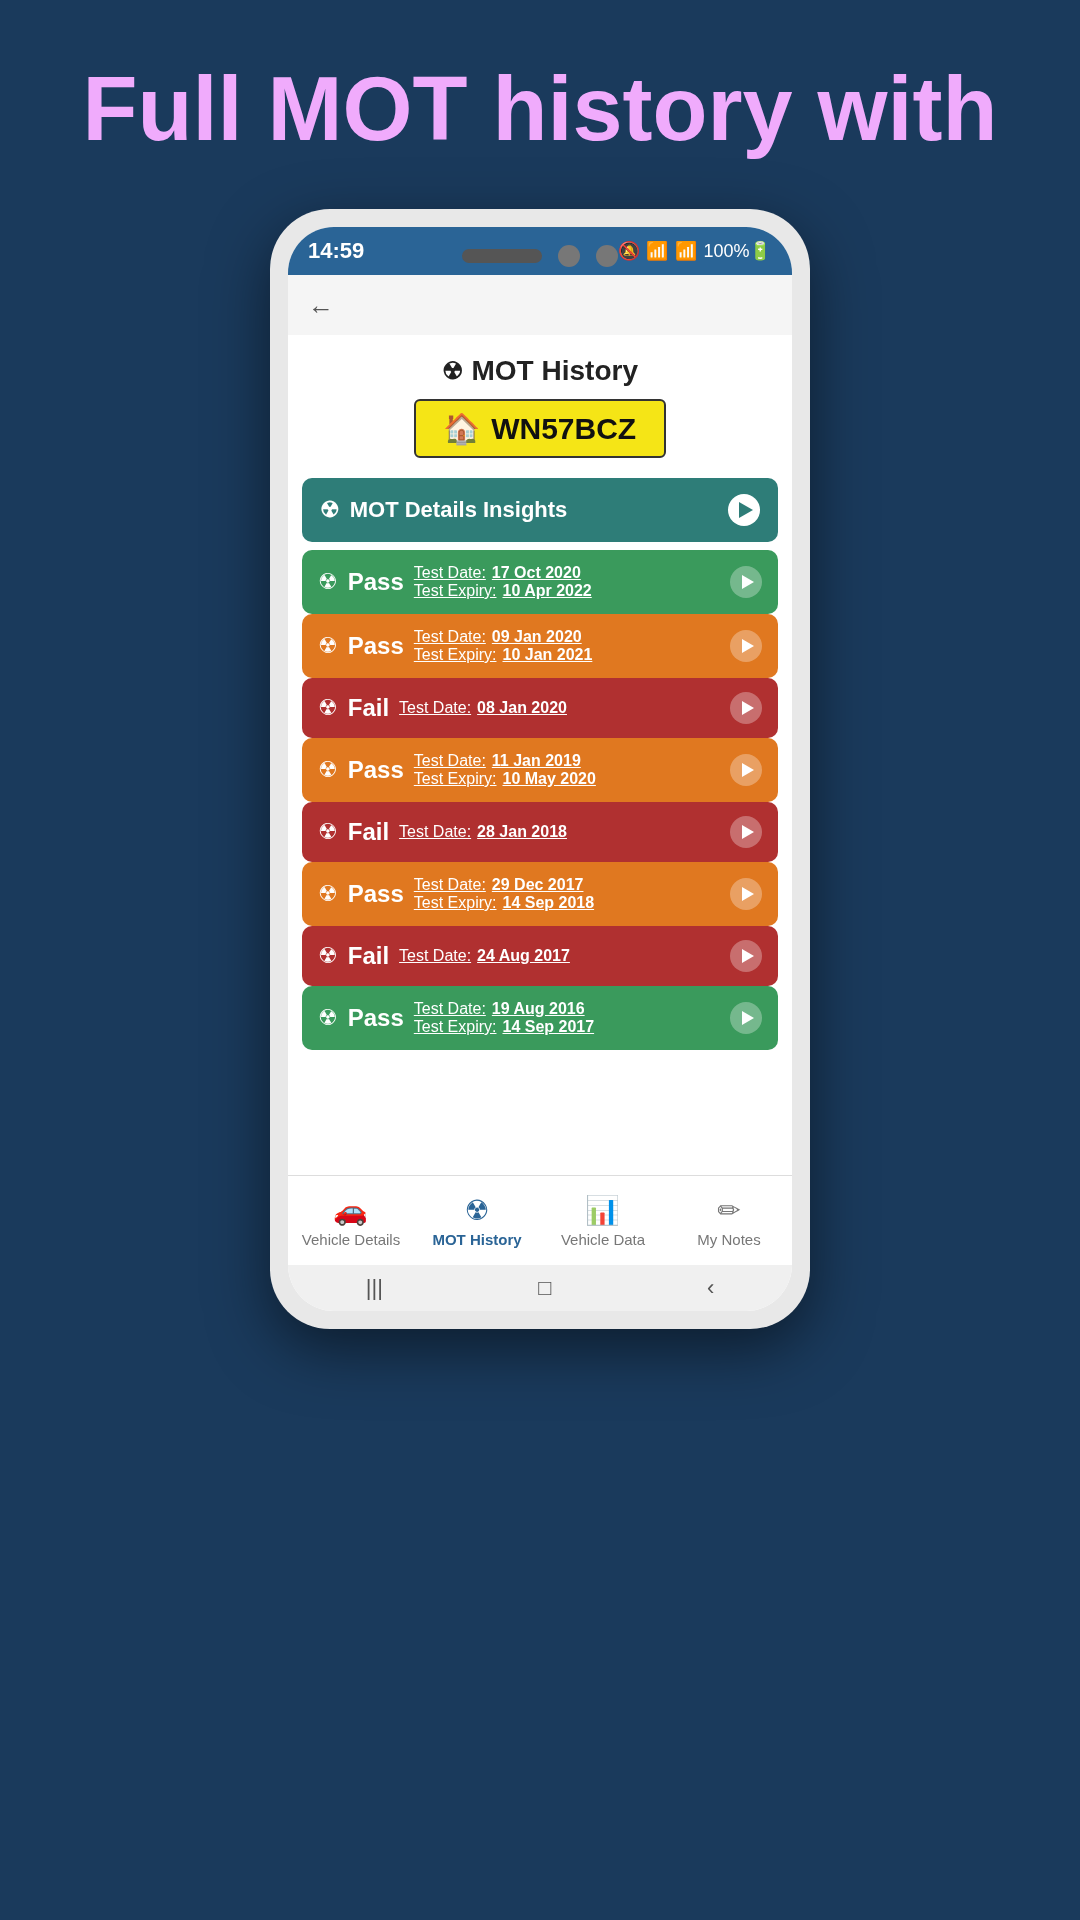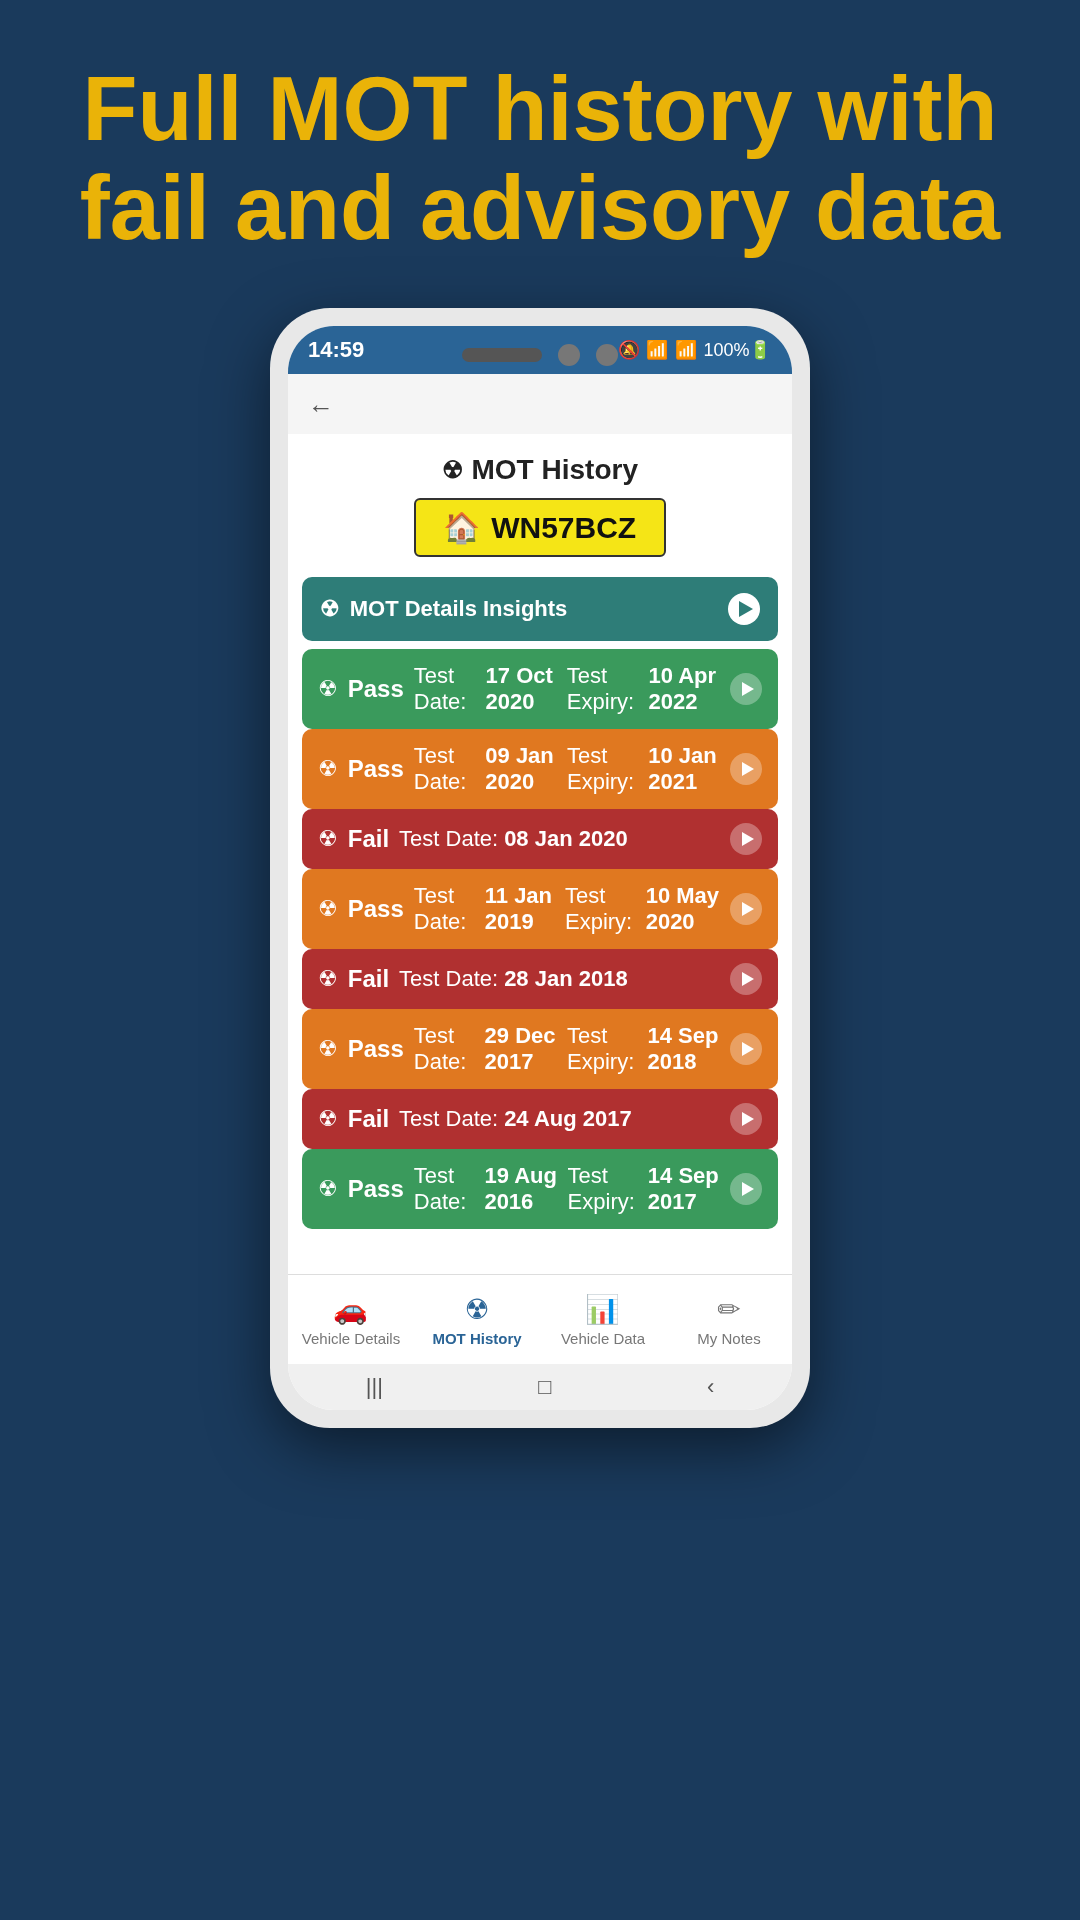--- a/index.html
+++ b/index.html
@@ -13,21 +13,21 @@
     }
 
     
     .page-header {
       padding: 60px 60px 40px 60px;
       text-align: center;
     }
     .page-header-text {
       font-size: 90px;
       font-weight: 900;
-      color: #eab308;
+      color: #f0abfc;
       line-height: 1.1;
     }
 
     
     .phone-wrapper {
       display: flex;
       justify-content: center;
       align-items: flex-start;
       padding-top: 10px;
     }
@@ -205,23 +205,24 @@
       gap: 10px;
       color: white;
     }
     .mot-result-label {
       font-size: 24px;
       font-weight: 900;
       color: white;
     }
     .mot-dates {
       display: flex;
-      flex-direction: row;
-      font-size: 22px;
+      flex-direction: column;
+      font-size: 16px;
       color: white;
+      text-decoration: underline;
     }
     .mot-dates .label { font-weight: normal; }
     .mot-dates .value { font-weight: bold; }
     .date-line {
       display: flex;
       gap: 6px;
     }
     .play-btn-dark {
       width: 32px;
       height: 32px;
@@ -280,21 +281,20 @@
     .pbn-item { font-size: 22px; color: #555; }
   </style>
 </head>
 <body>
 
 <div style="width:1080px;height:1920px;background:#1a3a5c;position:relative;">
 
   <div class="page-header">
     <div class="page-header-text">
       <span>Full MOT history with</span><br>
-      <span>fail and advisory data</span>
     </div>
   </div>
 
   <div class="phone-wrapper">
     <div class="phone">
 
       <div class="phone-top-bar">
         <div class="speaker"></div>
         <div class="camera"></div>
         <div class="camera2"></div>

